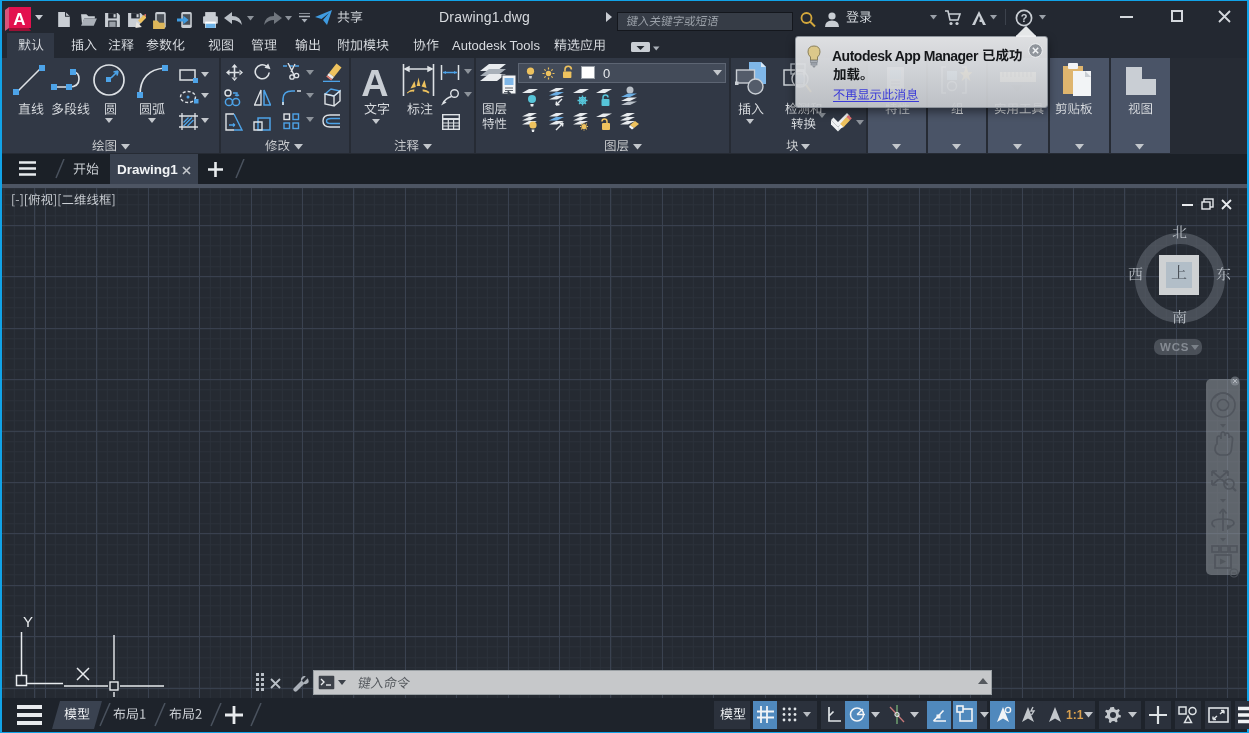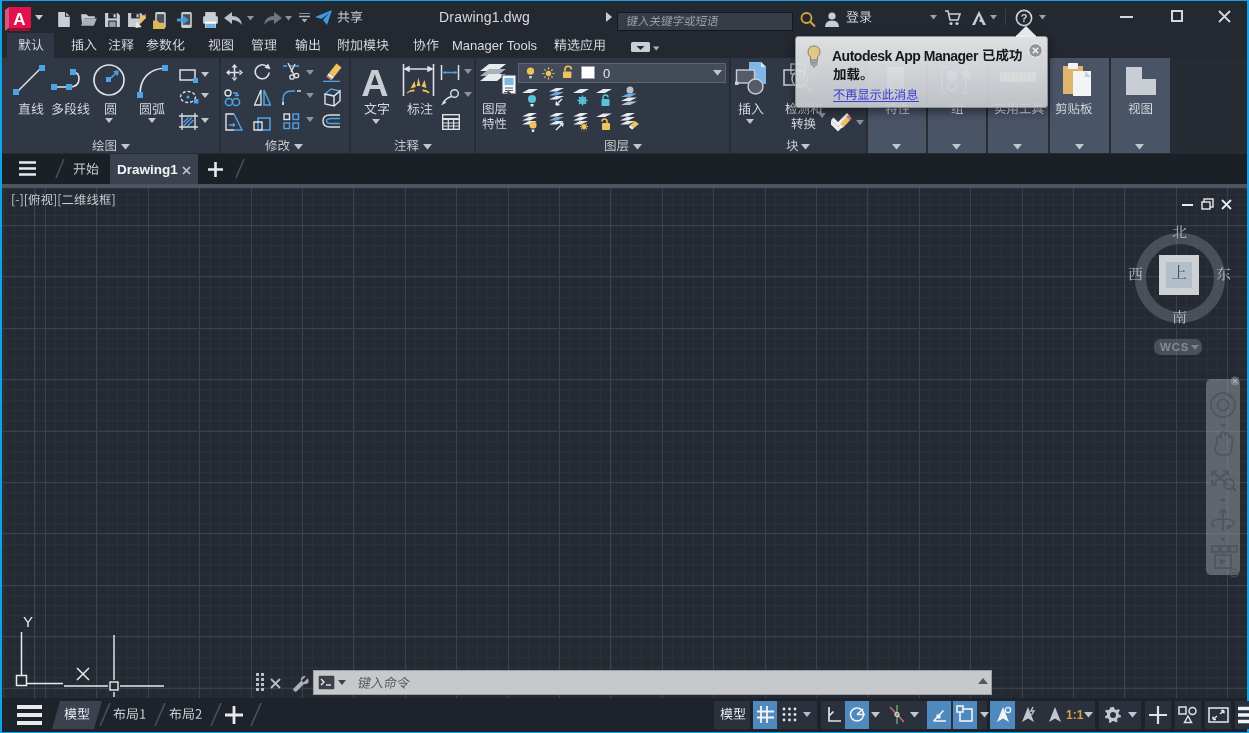--- a/index.html
+++ b/index.html
@@ -226,21 +226,21 @@
     <div style="position:absolute;left:410px;top:37px;">
       <svg width="28" height="16" viewBox="0 0 28 16" style="display:block;overflow:visible">
         <path fill="#d8dbe0" transform="translate(1.0,11.7)" d="M5.0 -6.2C4.8 -4.9 4.4 -3.7 3.8 -2.9C4.0 -2.7 4.4 -2.5 4.5 -2.4C5.1 -3.2 5.6 -4.6 5.9 -6.0ZM10.9 -6.0C11.3 -4.8 11.6 -3.2 11.7 -2.2L12.6 -2.5C12.5 -3.4 12.1 -4.9 11.7 -6.1ZM2.1 -10.9V-7.9H0.6V-7.0H2.1V1.0H3.0V-7.0H4.4V-7.9H3.0V-10.9ZM7.1 -10.8V-8.5V-8.4H4.8V-7.5H7.1C7.0 -5.0 6.5 -2.0 3.6 0.4C3.9 0.5 4.2 0.8 4.4 1.1C7.4 -1.5 8.0 -4.8 8.1 -7.5H9.9C9.7 -2.5 9.6 -0.6 9.3 -0.2C9.1 -0.0 9.0 0.0 8.7 0.0C8.5 0.0 7.8 0.0 7.0 -0.1C7.2 0.2 7.3 0.6 7.3 0.9C8.0 0.9 8.7 0.9 9.1 0.9C9.6 0.8 9.8 0.7 10.1 0.4C10.5 -0.2 10.7 -2.1 10.8 -8.0C10.8 -8.1 10.8 -8.4 10.8 -8.4H8.1V-8.5V-10.8Z M19.8 -10.8C19.2 -8.9 18.1 -7.0 17.0 -5.7C17.2 -5.6 17.6 -5.3 17.7 -5.1C18.4 -5.8 19.0 -6.8 19.6 -7.8H20.5V1.0H21.5V-2.1H25.4V-3.1H21.5V-5.0H25.2V-5.9H21.5V-7.8H25.5V-8.7H20.0C20.3 -9.3 20.6 -9.9 20.8 -10.5ZM16.7 -10.9C16.0 -8.9 14.8 -6.9 13.5 -5.7C13.7 -5.5 13.9 -4.9 14.0 -4.7C14.5 -5.2 14.9 -5.7 15.3 -6.3V1.0H16.3V-7.8C16.8 -8.7 17.3 -9.6 17.6 -10.6Z"></path>
       </svg>
     </div>
     <div style="position:absolute;left:551px;top:37px;">
       <svg width="54" height="16" viewBox="0 0 54 16" style="display:block;overflow:visible">
         <path fill="#d8dbe0" transform="translate(1.0,11.7)" d="M0.7 -9.9C1.0 -9.0 1.3 -7.8 1.4 -7.1L2.1 -7.2C2.0 -8.0 1.7 -9.2 1.3 -10.1ZM4.3 -10.1C4.1 -9.3 3.7 -8.0 3.4 -7.2L4.0 -7.0C4.4 -7.7 4.8 -9.0 5.1 -9.9ZM0.5 -6.6V-5.6H2.2C1.8 -4.2 1.1 -2.5 0.4 -1.6C0.5 -1.3 0.8 -0.9 0.9 -0.6C1.4 -1.4 1.9 -2.6 2.4 -3.8V1.0H3.3V-4.1C3.7 -3.5 4.1 -2.6 4.3 -2.2L5.0 -2.9C4.7 -3.3 3.6 -5.0 3.3 -5.4V-5.6H4.7V-6.6H3.3V-10.9H2.4V-6.6ZM8.3 -10.9V-9.9H5.5V-9.1H8.3V-8.3H5.9V-7.6H8.3V-6.7H5.2V-6.0H12.5V-6.7H9.2V-7.6H11.9V-8.3H9.2V-9.1H12.1V-9.9H9.2V-10.9ZM10.7 -4.4V-3.5H6.9V-4.4ZM6.0 -5.2V1.0H6.9V-1.1H10.7V0.0C10.7 0.2 10.6 0.2 10.5 0.2C10.3 0.2 9.8 0.2 9.2 0.2C9.3 0.4 9.4 0.8 9.5 1.0C10.3 1.0 10.8 1.0 11.2 0.9C11.5 0.7 11.6 0.5 11.6 0.0V-5.2ZM6.9 -2.8H10.7V-1.8H6.9Z M13.8 -9.9C14.5 -9.3 15.4 -8.4 15.8 -7.8L16.6 -8.4C16.2 -9.0 15.3 -9.9 14.5 -10.5ZM18.8 -10.5C18.5 -9.4 17.9 -8.2 17.2 -7.5C17.5 -7.3 17.9 -7.1 18.1 -6.9C18.4 -7.3 18.7 -7.8 18.9 -8.3H20.8V-6.4H17.2V-5.5H19.5C19.3 -3.8 18.8 -2.6 16.8 -1.9C17.0 -1.7 17.3 -1.3 17.4 -1.1C19.6 -1.9 20.2 -3.4 20.5 -5.5H21.8V-2.5C21.8 -1.5 22.0 -1.2 23.0 -1.2C23.2 -1.2 24.1 -1.2 24.3 -1.2C25.1 -1.2 25.4 -1.6 25.5 -3.3C25.2 -3.3 24.8 -3.5 24.6 -3.7C24.6 -2.3 24.5 -2.1 24.2 -2.1C24.0 -2.1 23.3 -2.1 23.2 -2.1C22.8 -2.1 22.8 -2.2 22.8 -2.5V-5.5H25.4V-6.4H21.8V-8.3H24.8V-9.1H21.8V-10.9H20.8V-9.1H19.3C19.5 -9.5 19.6 -9.9 19.7 -10.3ZM16.3 -5.9H13.7V-5.0H15.3V-1.1C14.8 -0.8 14.2 -0.4 13.6 0.2L14.2 1.0C15.0 0.2 15.7 -0.4 16.2 -0.4C16.4 -0.4 16.8 -0.1 17.4 0.2C18.2 0.8 19.3 0.9 20.8 0.9C22.1 0.9 24.3 0.8 25.3 0.8C25.3 0.5 25.5 -0.0 25.6 -0.3C24.3 -0.1 22.3 -0.0 20.8 -0.0C19.4 -0.0 18.3 -0.1 17.5 -0.6C16.9 -1.0 16.6 -1.3 16.3 -1.3Z M29.4 -6.4C30.0 -5.0 30.6 -3.1 30.8 -1.9L31.8 -2.3C31.5 -3.5 30.8 -5.3 30.3 -6.7ZM32.3 -7.1C32.7 -5.7 33.1 -3.8 33.3 -2.6L34.3 -2.9C34.1 -4.1 33.6 -5.9 33.1 -7.3ZM32.1 -10.8C32.3 -10.3 32.6 -9.7 32.8 -9.2H27.6V-5.7C27.6 -3.8 27.5 -1.3 26.5 0.6C26.7 0.7 27.1 1.0 27.3 1.1C28.4 -0.8 28.6 -3.7 28.6 -5.7V-8.3H38.2V-9.2H33.9C33.7 -9.7 33.3 -10.5 33.0 -11.0ZM28.7 -0.5V0.4H38.4V-0.5H34.9C36.1 -2.5 37.0 -4.9 37.7 -7.0L36.6 -7.4C36.2 -5.2 35.2 -2.5 33.9 -0.5Z M41.0 -10.0V-5.3C41.0 -3.5 40.9 -1.2 39.4 0.5C39.6 0.6 40.0 0.9 40.2 1.1C41.2 0.0 41.6 -1.5 41.8 -3.0H45.1V0.9H46.1V-3.0H49.6V-0.3C49.6 -0.1 49.5 0.0 49.2 0.0C49.0 0.1 48.1 0.1 47.2 0.0C47.3 0.3 47.5 0.7 47.5 1.0C48.7 1.0 49.5 1.0 49.9 0.8C50.4 0.7 50.5 0.4 50.5 -0.3V-10.0ZM42.0 -9.1H45.1V-7.0H42.0ZM49.6 -9.1V-7.0H46.1V-9.1ZM42.0 -6.1H45.1V-3.9H41.9C41.9 -4.4 42.0 -4.8 42.0 -5.3ZM49.6 -6.1V-3.9H46.1V-6.1Z"></path>
       </svg>
     </div>
-    <div class="abs" style="left:450px;top:37px;font-size:13px;color:#d8dbe0">Manager Tools</div>
+    <div class="abs" style="left:450px;top:37px;font-size:13px;color:#d8dbe0">Autodesk Tools</div>
     <div class="abs" style="left:629px;top:41px">
       <svg width="30" height="12">
         <rect x="0" y="0" width="19" height="10" rx="1.5" fill="#c9ced4"></rect>
         <path d="M5.5 4 L13.5 4 L9.5 8 Z" fill="#23282f"></path>
         <path d="M22 4.5 L28.5 4.5 L25.2 8.5 Z" fill="#aab0b8"></path>
       </svg>
     </div>
     <div class="abs" style="left:0;top:57px;width:1245px;height:96px;background:#262b34"></div>
     <div class="abs" style="left:0px;top:57px;width:217px;height:95px;background:#313845"></div>
     <div class="abs" style="left:219px;top:57px;width:128px;height:95px;background:#313845"></div>

